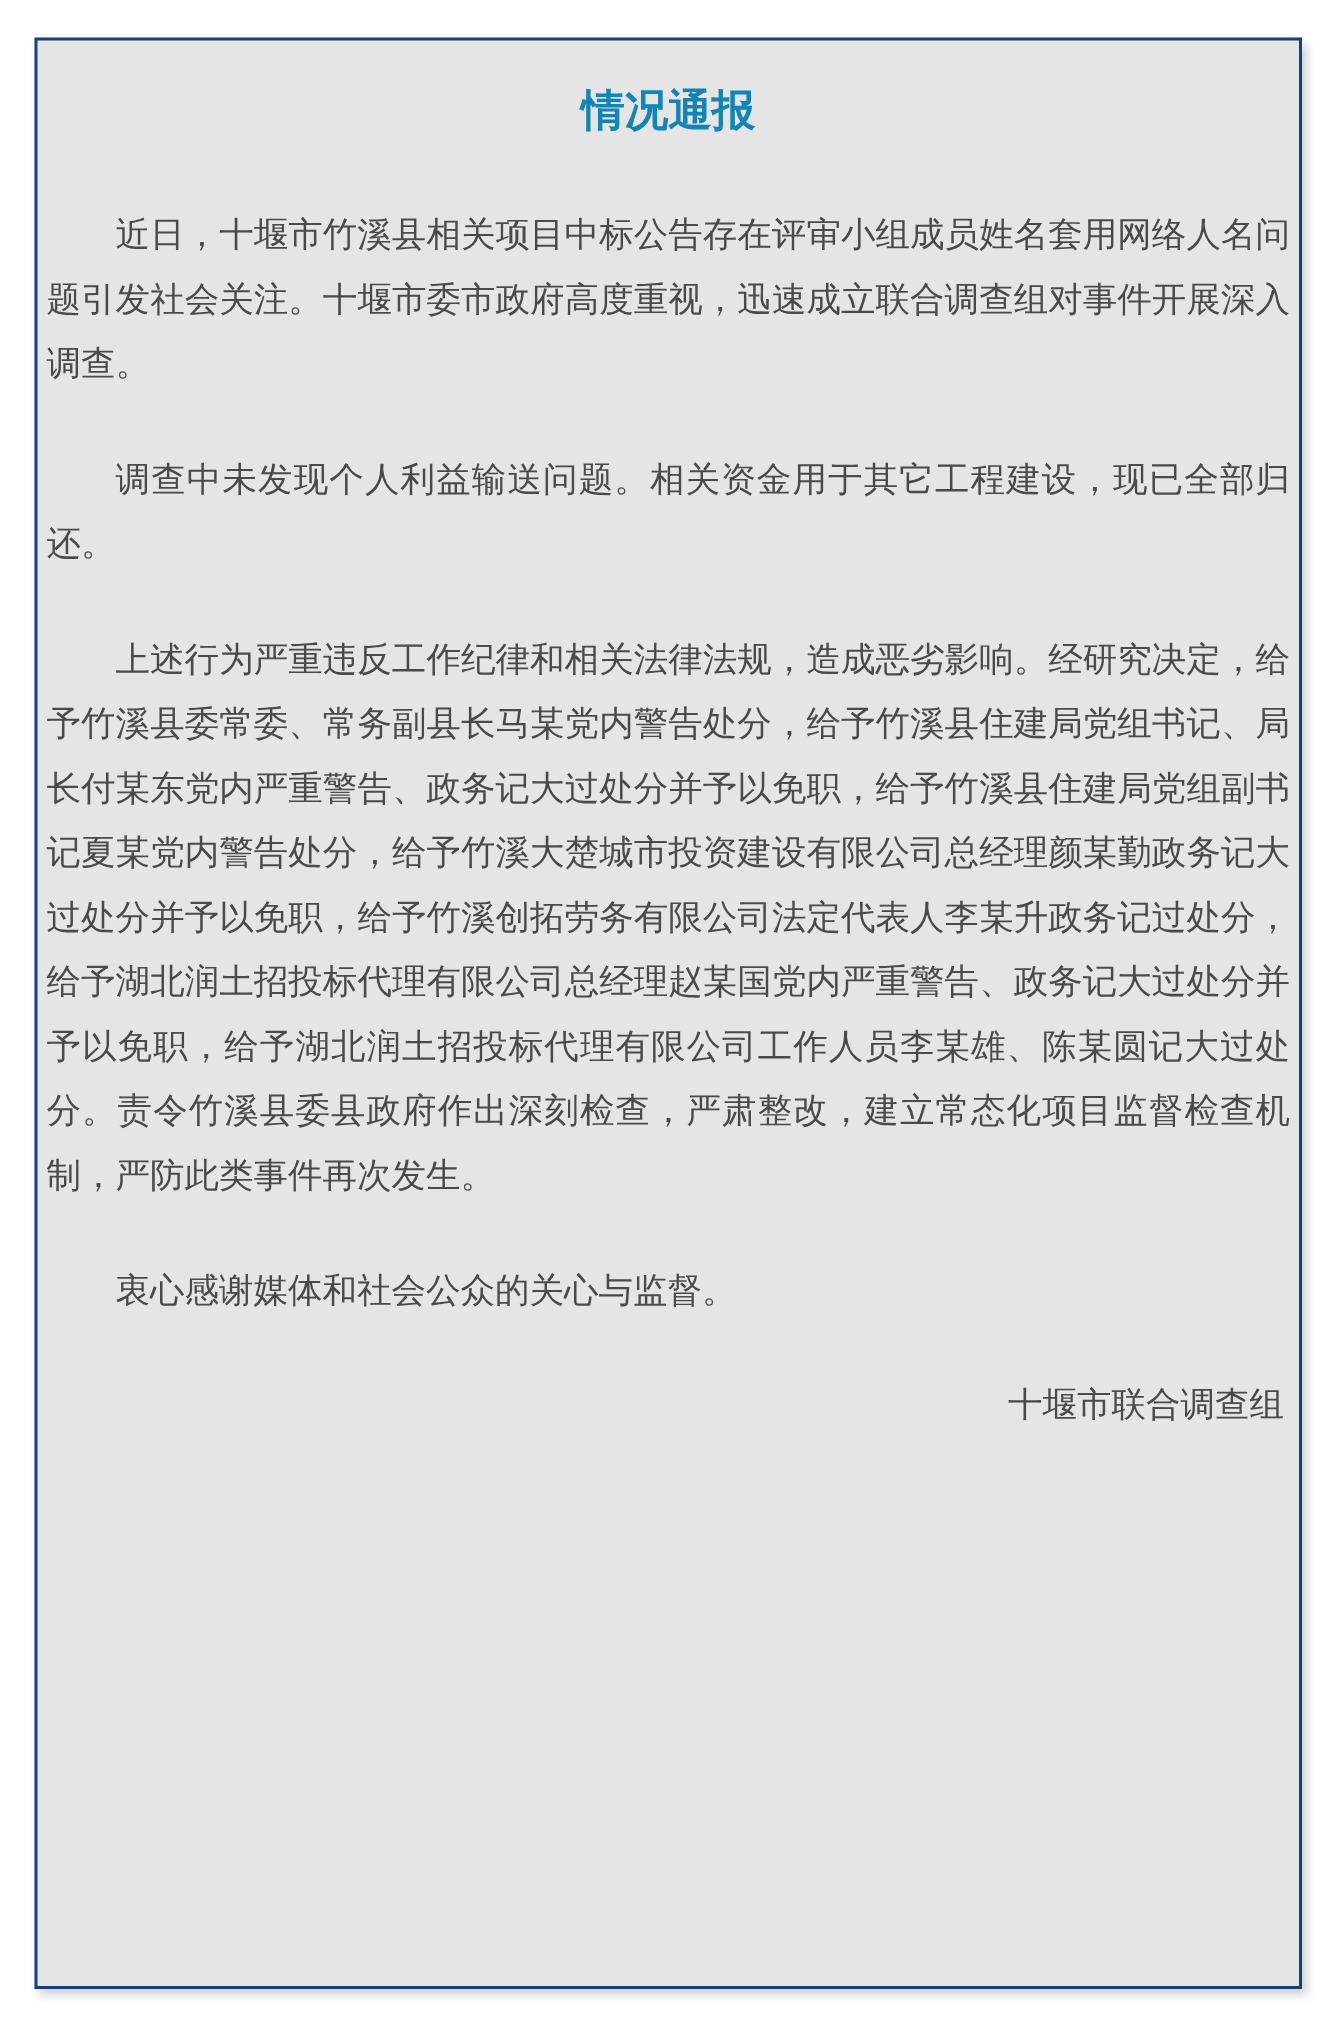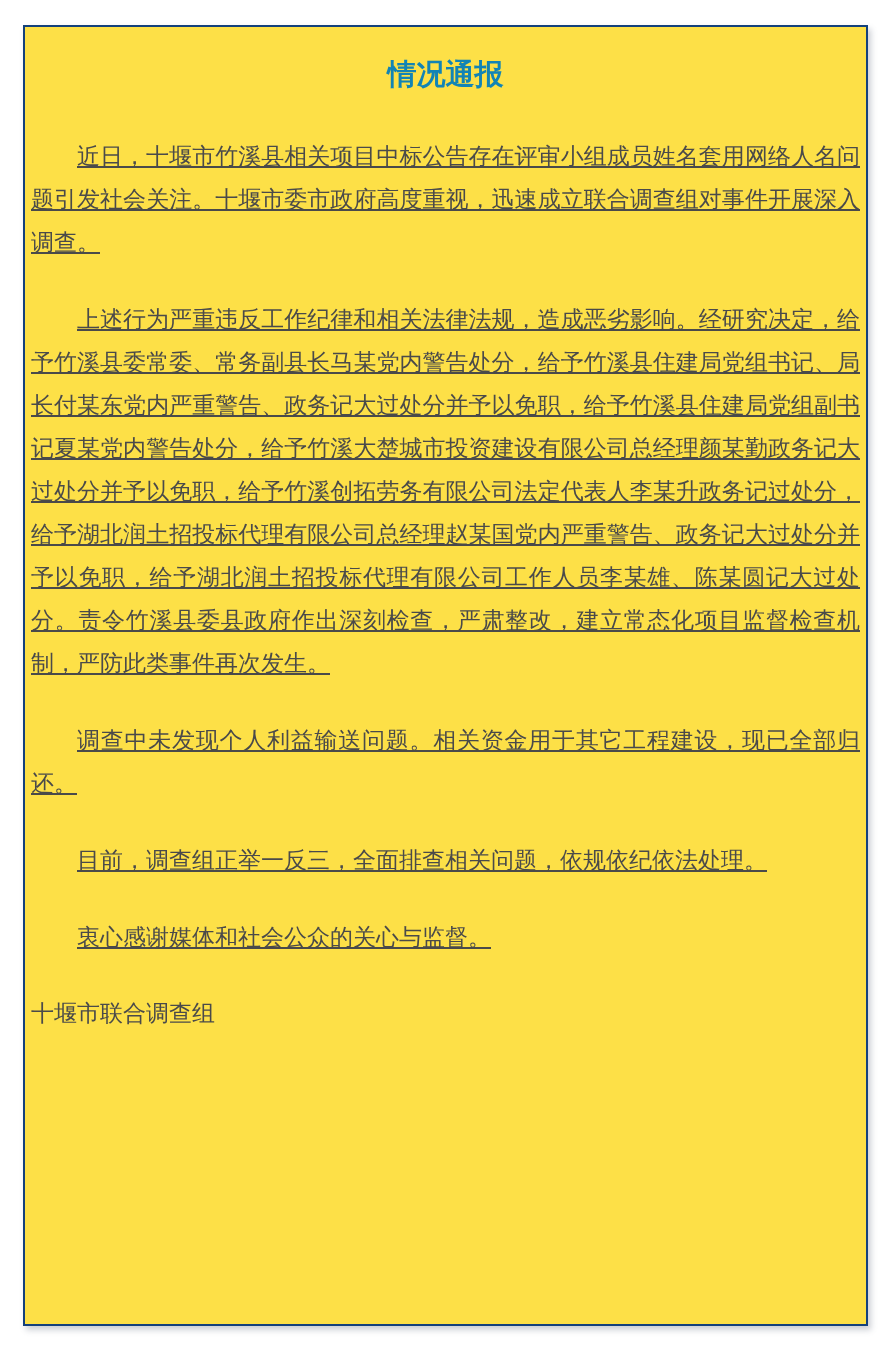--- a/index.html
+++ b/index.html
@@ -16,71 +16,69 @@
     overflow: hidden;
   }
   .frame {
     position: absolute;
     left: 23px;
     top: 25px;
     width: 845px;
     height: 1301px;
     box-sizing: border-box;
     border: 2px solid #14417c;
-    background: #fde047;
+    background: #e5e5e5;
     padding: 0 6px;
     box-shadow: 3px 4px 6px rgba(90, 100, 120, 0.30);
   }
   .title {
     margin: 30px 0 0 0;
     text-align: center;
     color: #1284b5;
     font-size: 29px;
     font-weight: bold;
     line-height: 34px;
   }
   .para {
     margin: 34px 0 0 0;
     font-size: 23px;
     color: #4a4a4a;
     line-height: 43px;
     text-align: justify;
     text-indent: 2em;
     word-break: break-all;
-    text-decoration: underline;
   }
   .para.first {
     margin-top: 44px;
   }
   .sign-block {
     margin-top: 34px;
   }
   .sign-line {
     font-size: 23px;
     color: #4a4a4a;
     line-height: 40px;
-    text-align: left;
+    text-align: right;
     padding-right: 4px;
   }
 </style>
 </head>
 <body>
 
 <div class="canvas">
   <div class="frame">
     <h1 class="title">情况通报</h1>
 
     <p class="para first">近日，十堰市竹溪县相关项目中标公告存在评审小组成员姓名套用网络人名问题引发社会关注。十堰市委市政府高度重视，迅速成立联合调查组对事件开展深入调查。</p>
 
 
+    <p class="para">调查中未发现个人利益输送问题。相关资金用于其它工程建设，现已全部归还。</p>
+
     <p class="para">上述行为严重违反工作纪律和相关法律法规，造成恶劣影响。经研究决定，给予竹溪县委常委、常务副县长马某党内警告处分，给予竹溪县住建局党组书记、局长付某东党内严重警告、政务记大过处分并予以免职，给予竹溪县住建局党组副书记夏某党内警告处分，给予竹溪大楚城市投资建设有限公司总经理颜某勤政务记大过处分并予以免职，给予竹溪创拓劳务有限公司法定代表人李某升政务记过处分，给予湖北润土招投标代理有限公司总经理赵某国党内严重警告、政务记大过处分并予以免职，给予湖北润土招投标代理有限公司工作人员李某雄、陈某圆记大过处分。责令竹溪县委县政府作出深刻检查，严肃整改，建立常态化项目监督检查机制，严防此类事件再次发生。</p>
 
-    <p class="para">调查中未发现个人利益输送问题。相关资金用于其它工程建设，现已全部归还。</p>
-
-    <p class="para">目前，调查组正举一反三，全面排查相关问题，依规依纪依法处理。</p>
 
     <p class="para">衷心感谢媒体和社会公众的关心与监督。</p>
 
     <div class="sign-block">
       <div class="sign-line">十堰市联合调查组</div>
     </div>
   </div>
 </div>
 
 </body></html>

